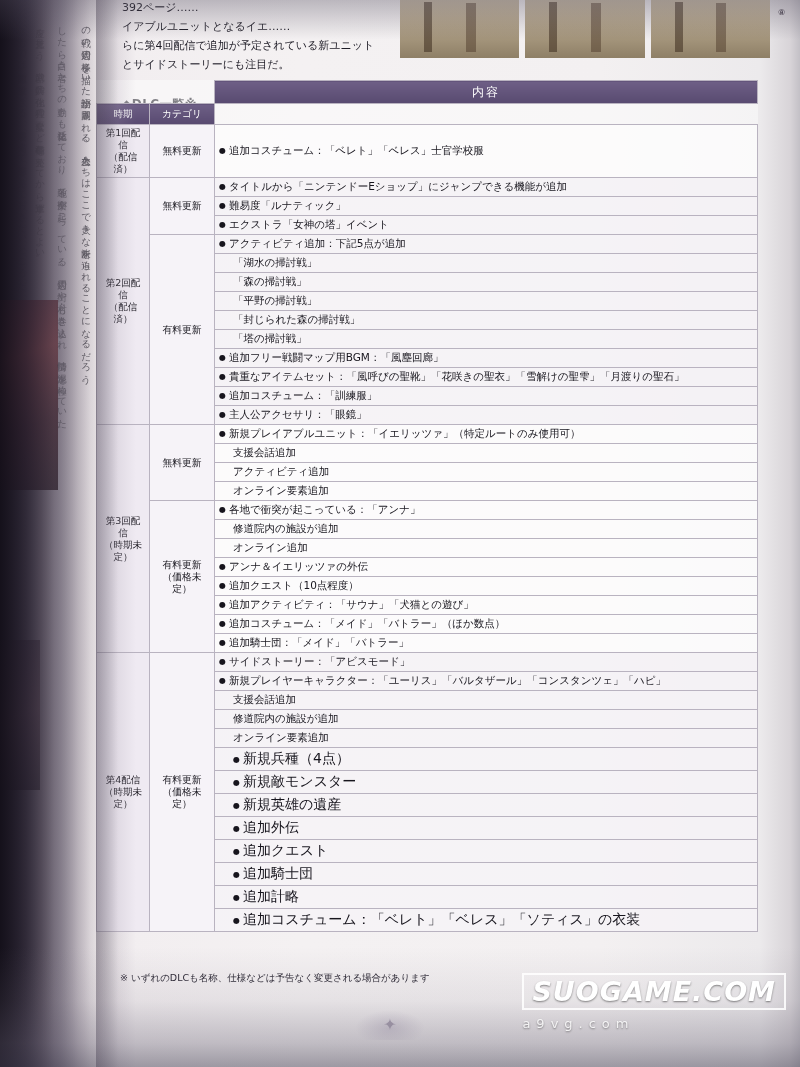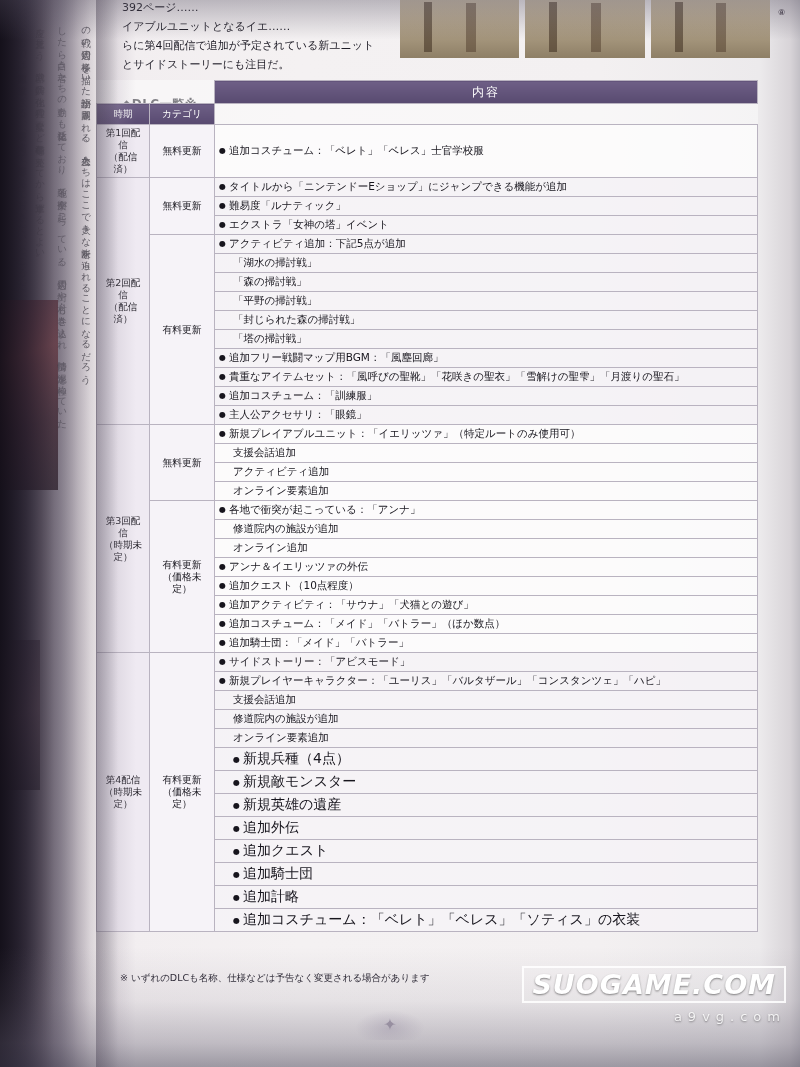--- a/index.html
+++ b/index.html
@@ -229,22 +229,22 @@
     color: #a89fb0;
     font-size: 16px;
     text-align: center;
     line-height: 30px;
   }
 
   
   .wm {
     position: absolute;
     right: 14px;
-    bottom: 43px;
-    text-align: right;
+    bottom: 36px;
+    text-align: left;
   }
   .wm-main {
     display: inline-block;
     font-family: "DejaVu Sans", "Liberation Sans", sans-serif;
     font-weight: bold;
     font-style: italic;
     font-size: 27px;
     color: #ffffff;
     letter-spacing: 1px;
     background: rgba(255,255,255,0.10);

